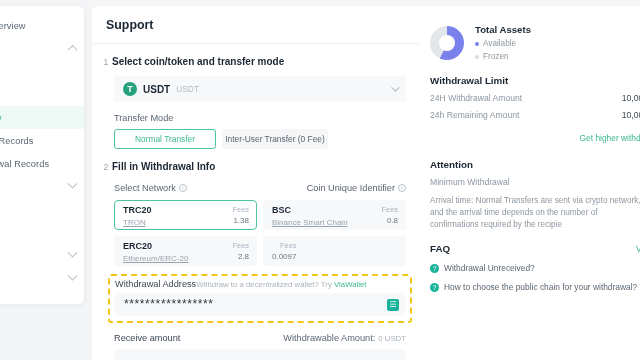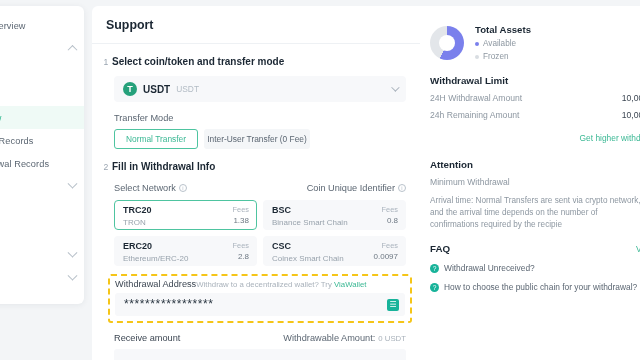--- a/index.html
+++ b/index.html
@@ -108,21 +108,21 @@
 
   .field-label { font-size: 9.2px; color: #5b6672; margin-top: 11px; }
   .mode-row { display: flex; gap: 6px; margin-top: 6px; }
   .mode-btn {
     height: 20px; border-radius: 3px;
     display: flex; align-items: center; justify-content: center;
     font-size: 8.4px;
   }
   .mode-btn.sel {
     border: 1px solid #4ec4a0; color: #3bb894; background: #fff;
-    width: 84px;
+    width: 102px;
   }
   .mode-btn.unsel { background: #f4f6f8; color: #5b6672; width: 106px; }
 
   .row-between { display: flex; align-items: flex-end; justify-content: space-between; margin-top: 10px; }
   .small-label { font-size: 9.2px; color: #5b6672; display: flex; align-items: center; gap: 3px; }
   .info-i {
     width: 8px; height: 8px; border-radius: 50%;
     border: 1px solid #b9c2cb; color: #b9c2cb;
     font-size: 6px; line-height: 6px; text-align: center; font-style: normal;
     display: inline-flex; align-items: center; justify-content: center;
@@ -131,21 +131,21 @@
 
   .net-grid { display: grid; grid-template-columns: 1fr 1fr; gap: 6px; margin-top: 7px; }
   .net-card {
     height: 30px; border-radius: 4px; background: #f7f8fa;
     border: 1px solid transparent;
     padding: 4px 7px 0 8px;
     display: flex; justify-content: space-between;
   }
   .net-card.sel { background: #fff; border-color: #4ec4a0; }
   .net-name { font-size: 9px; font-weight: bold; color: #1b2733; line-height: 11px; }
-  .net-full { font-size: 8px; color: #99a3ad; line-height: 11px; margin-top: 1px; }
+  .net-full { font-size: 8px; color: #99a3ad; line-height: 11px; margin-top: 1px; text-decoration: underline; }
   .fee-wrap { text-align: right; }
   .fee-lbl { font-size: 7.4px; color: #aab3bd; line-height: 10px; }
   .fee-val { font-size: 8px; color: #6d7883; line-height: 11px; }
 
   
   .addr-hl {
     margin: 8px 8px 0 16px;
     border: 2px dashed #f5c518;
     border-radius: 3px;
     padding: 3px 5px 5px 5px;
@@ -334,24 +334,20 @@
             <div>
               <div class="net-name">ERC20</div>
               <div class="net-full">Ethereum/ERC-20</div>
             </div>
             <div class="fee-wrap">
               <div class="fee-lbl">Fees</div>
               <div class="fee-val">2.8</div>
             </div>
           </div>
           <div class="net-card">
-            <div>
-              <div class="net-name">CSC</div>
-              <div class="net-full">Coinex Smart Chain</div>
-            </div>
             <div class="fee-wrap">
               <div class="fee-lbl">Fees</div>
               <div class="fee-val">0.0097</div>
             </div>
           </div>
         </div>
     </div>
 
     <div class="addr-hl">
       <div class="addr-head">

